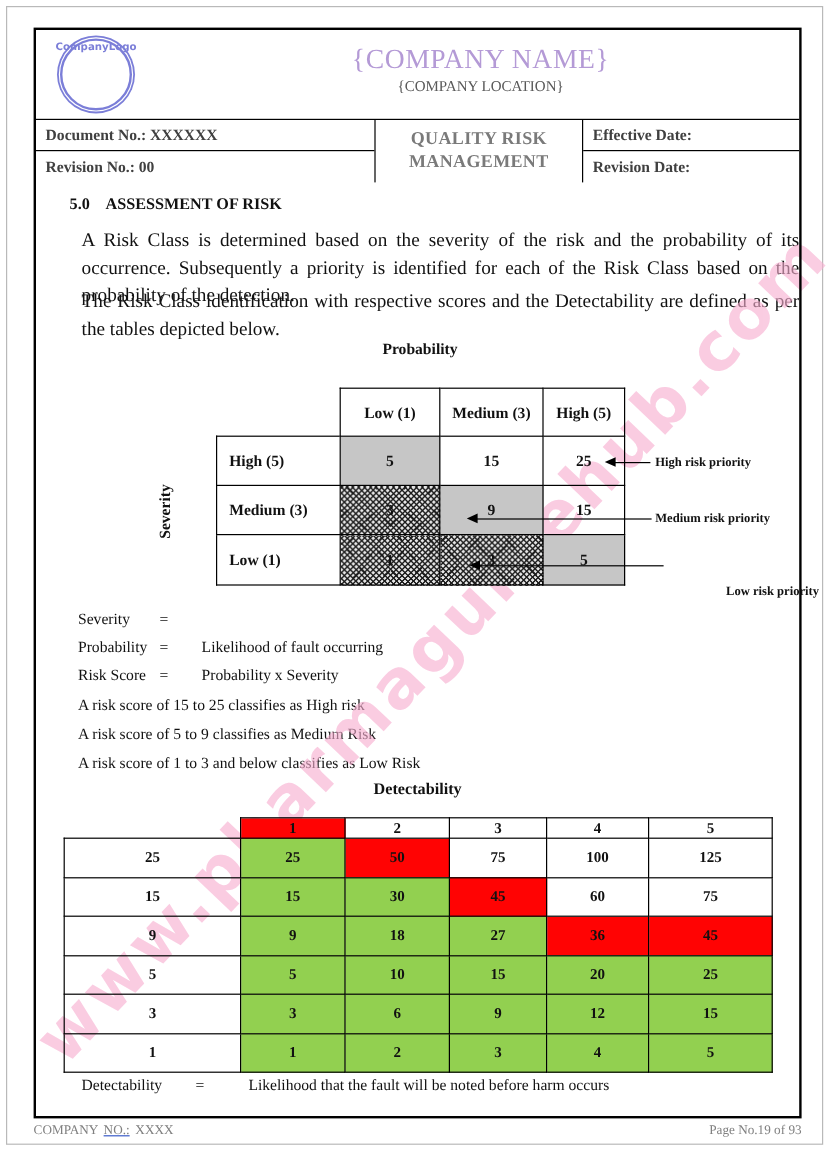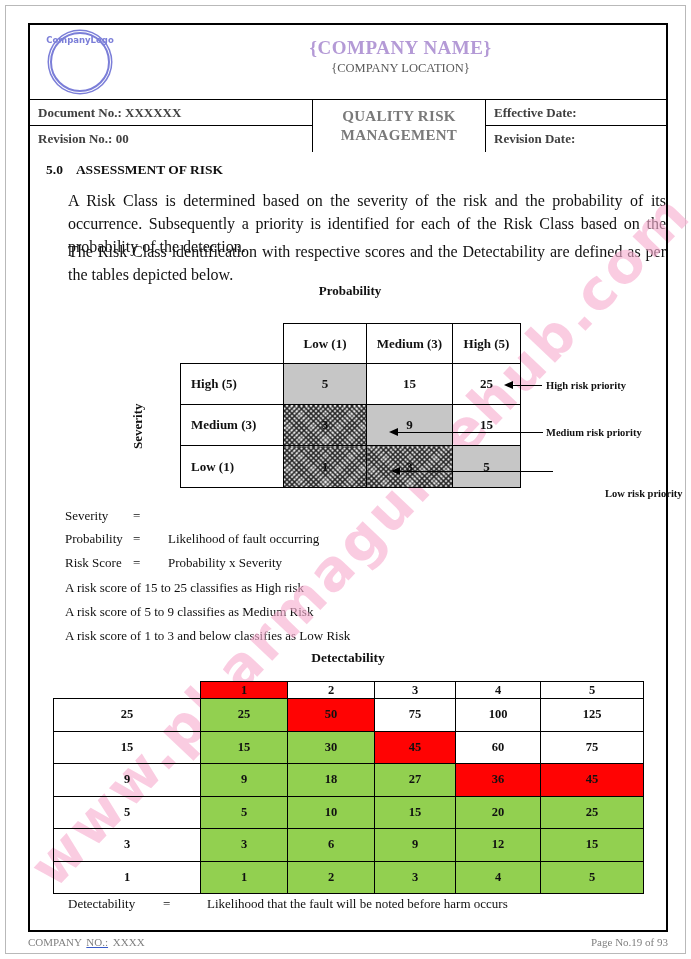--- a/index.html
+++ b/index.html
@@ -17,37 +17,37 @@
            border:2px solid #000;box-sizing:border-box;z-index:2;background:transparent;}
   
   .hdr-top{position:absolute;left:0;top:0;width:636px;height:74px;}
   .logo{position:absolute;left:20px;top:7px;width:56px;height:56px;border-radius:50%;
         border:2px solid var(--logo_purple,#7b7ed8);
         box-shadow:0 0 0 1px #fff,0 0 0 2.5px var(--logo_purple,#7b7ed8);
         display:flex;flex-direction:row;align-items:flex-start;justify-content:center;
         font-family:"DejaVu Sans",sans-serif;font-size:8.5px;font-weight:bold;
         color:var(--logo_purple,#7b7ed8);line-height:1.5;background:#fff;}
   .name-block{position:absolute;left:105px;top:12px;width:531px;text-align:center;}
-  .company-name{font-size:19px;font-weight:bold;color:var(--name_purple,#b49ad6);letter-spacing:.5px;}
+  .company-name{font-size:23px;font-weight:normal;color:var(--name_purple,#b49ad6);letter-spacing:.5px;}
   .company-loc{font-size:12.5px;color:#595959;margin-top:2px;}
   .hdr-bottom{position:absolute;left:0;top:74px;width:636px;height:52px;box-sizing:border-box;
               border-top:1.5px solid #000;}
   .hcell{position:absolute;box-sizing:border-box;font-weight:bold;color:var(--meta_gray,#404040);
          font-size:13px;display:flex;align-items:center;padding-left:8px;}
   .hc-doc{left:0;top:0;width:282px;height:26px;border-bottom:1.5px solid #000;}
   .hc-rev{left:0;top:26px;width:282px;height:26px;}
   .hc-title{left:282px;top:0;width:174px;height:52px;border-left:1.5px solid #000;border-right:1.5px solid #000;
             flex-direction:column;justify-content:center;padding:0;text-align:center;
             font-size:15px;color:var(--title_gray,#7a7a7a);line-height:19px;letter-spacing:.3px;}
   .hc-eff{left:456px;top:0;width:180px;height:26px;border-bottom:1.5px solid #000;}
   .hc-revd{left:456px;top:26px;width:180px;height:26px;}
   
   .abs{position:absolute;}
   .sec-head{left:46px;top:162px;font-weight:bold;font-size:13.5px;}
-  .sec-head .num{margin-right:13px;}
+  .sec-head .num{margin-right:13px;margin-left:12px;}
   .para{left:68px;width:598px;font-size:16px;line-height:23px;text-align:justify;}
   .p1{top:189px;} .p2{top:240px;}
   .tbl-title{font-weight:bold;font-size:13px;text-align:center;}
   
   .matrix{position:absolute;left:180px;top:323px;border-collapse:collapse;table-layout:fixed;z-index:2;}
   .matrix td,.matrix th{border:1.5px solid #000;font-size:13px;font-weight:bold;text-align:center;
                         padding:0;background:transparent;}
   .matrix .rowlab{text-align:left;padding-left:10px;}
   .blankcell{border:none !important;background:transparent !important;}
   .severity-label{left:130px;top:385px;width:20px;height:82px;

